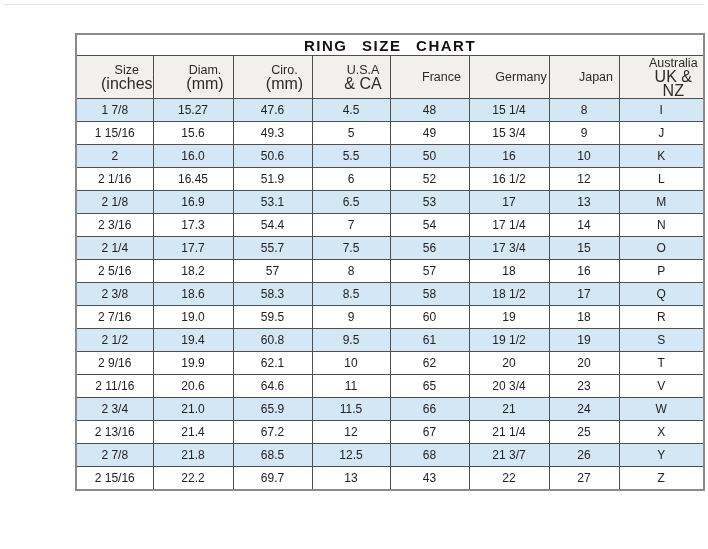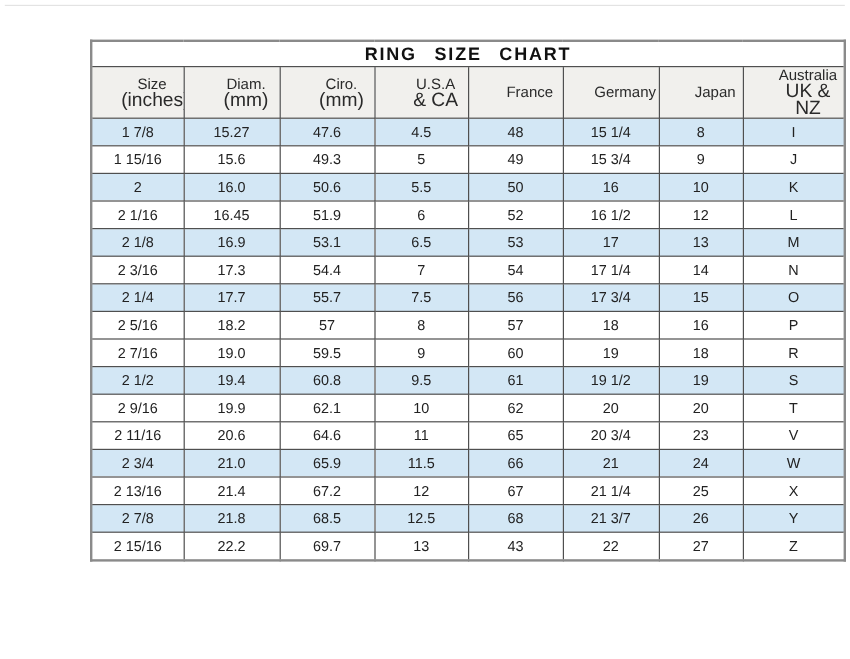--- a/index.html
+++ b/index.html
@@ -200,20 +200,30 @@
         <tr>
           <td>2 5/16</td>
           <td>18.2</td>
           <td>57</td>
           <td>8</td>
           <td>57</td>
           <td>18</td>
           <td>16</td>
           <td>P</td>
         </tr>
+        <tr class="alt">
+          <td>2 3/8</td>
+          <td>18.6</td>
+          <td>58.3</td>
+          <td>8.5</td>
+          <td>58</td>
+          <td>18 1/2</td>
+          <td>17</td>
+          <td>Q</td>
+        </tr>
         <tr>
           <td>2 7/16</td>
           <td>19.0</td>
           <td>59.5</td>
           <td>9</td>
           <td>60</td>
           <td>19</td>
           <td>18</td>
           <td>R</td>
         </tr>

